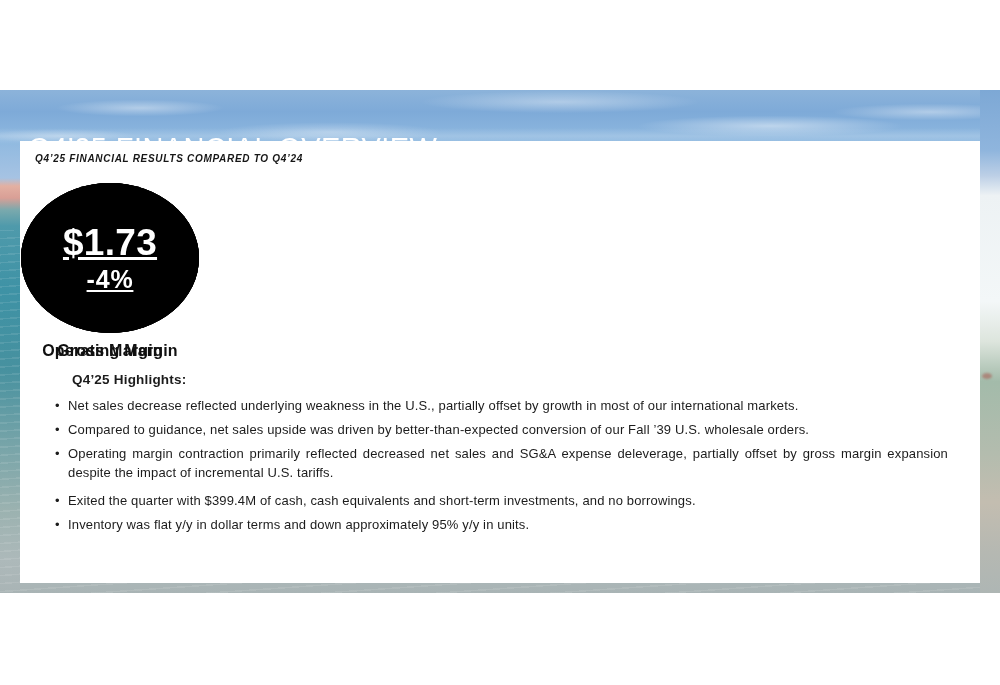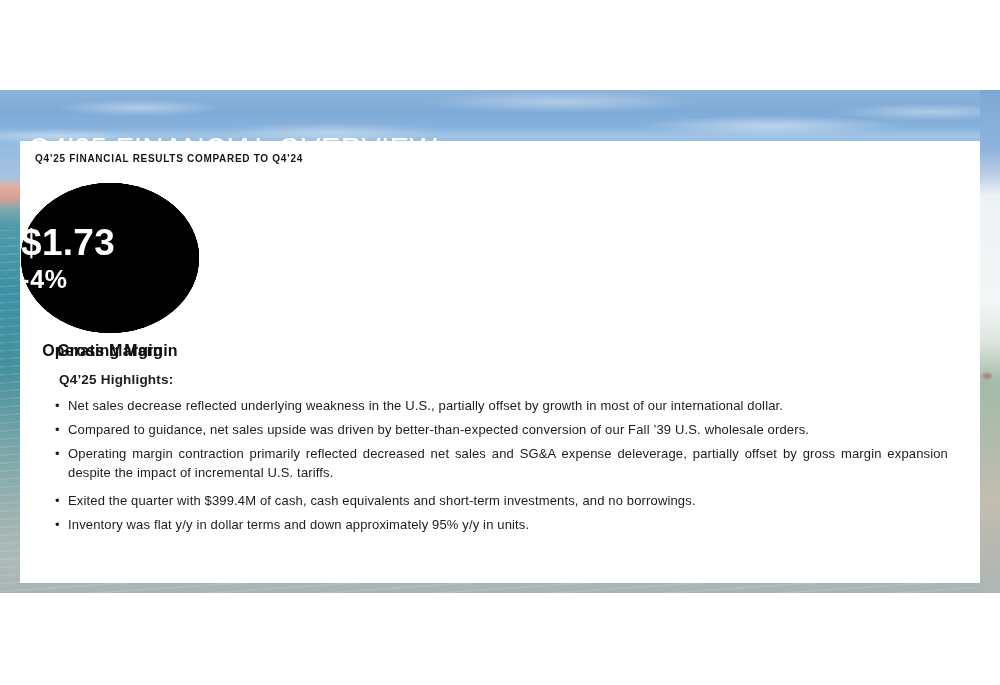--- a/index.html
+++ b/index.html
@@ -72,46 +72,47 @@
     letter-spacing: 0.4px; color: #ffffff; margin-top: 33px;
   }
 
   
   .panel {
     position: absolute; left: 20px; top: 141px; width: 960px; height: 442px;
     background: #ffffff;
   }
   .subtitle {
     position: absolute; left: 35px; top: 153px;
-    font-size: 10px; font-weight: 700; 
+    font-size: 10px; font-weight: 700; font-style: italic;
     letter-spacing: 0.7px; color: #161616;
   }
 
   
   .metric { position: absolute; top: 183px; width: 220px; }
   .metric:nth-of-type(1) { left: 47px; }
   .metric:nth-of-type(2) { left: 277px; }
   .metric:nth-of-type(3) { left: 507px; }
   .metric:nth-of-type(4) { left: 735px; }
   .bubble {
     width: 178px; height: 150px; margin: 0 auto;
     background: #000000; border-radius: 50%;
-    display: flex; flex-direction: column; justify-content: center;
+    display: flex; flex-direction: column; align-items: center; justify-content: center;
     color: #ffffff;
+    text-decoration: underline;
   }
   .metric-value { font-size: 37px; line-height: 40px; font-weight: 700; letter-spacing: 0.3px; }
   .metric-delta { font-size: 25px; line-height: 28px; font-weight: 700; letter-spacing: 0.8px; margin-top: 2px; }
   .metric-label {
     margin-top: 9px; text-align: center;
     font-size: 16px; font-weight: 800; letter-spacing: 0.2px; color: #101010;
   }
 
   
   .highlights { position: absolute; left: 55px; top: 372px; width: 893px; color: #1c1c1c; }
-  .h-heading { font-size: 13.5px; font-weight: 800; letter-spacing: 0.2px; margin: 0 0 9px 4px; }
+  .h-heading { font-size: 13.5px; font-weight: 800; letter-spacing: 0.2px; margin: 0 0 9px 17px; }
   .h-list { margin: 0; padding: 0; list-style: none; }
   .h-item {
     display: flex; margin: 0 0 5px 0;
     font-size: 13px; line-height: 19px; font-weight: 500; letter-spacing: 0.15px;
   }
   .h-item:nth-child(4) { margin-top: 9px; }
   .h-item:nth-child(5) { margin-top: 4px; }
   .h-dot { flex: 0 0 13px; width: 13px; }
   .h-txt { flex: 1; }
   .h-item.justify .h-txt { text-align: justify; }
@@ -158,21 +159,21 @@
       <div class="metric-value">$1.73</div>
       <div class="metric-delta">-4%</div>
     </div>
   </div>
 
   <div class="highlights">
     <p class="h-heading">Q4’25 Highlights:</p>
     <ul class="h-list">
       <li class="h-item">
         <span class="h-dot">•</span>
-        <span class="h-txt">Net sales decrease reflected underlying weakness in the U.S., partially offset by growth in most of our international dollar.</span>
+        <span class="h-txt">Net sales decrease reflected underlying weakness in the U.S., partially offset by growth in most of our international markets.</span>
       </li>
       <li class="h-item">
         <span class="h-dot">•</span>
         <span class="h-txt">Compared to guidance, net sales upside was driven by better-than-expected conversion of our Fall ’39 U.S. wholesale orders.</span>
       </li>
       <li class="h-item justify">
         <span class="h-dot">•</span>
         <span class="h-txt">Operating margin contraction primarily reflected decreased net sales and SG&amp;A expense deleverage, partially offset by gross margin expansion despite the impact of incremental U.S. tariffs.</span>
       </li>
       <li class="h-item">

